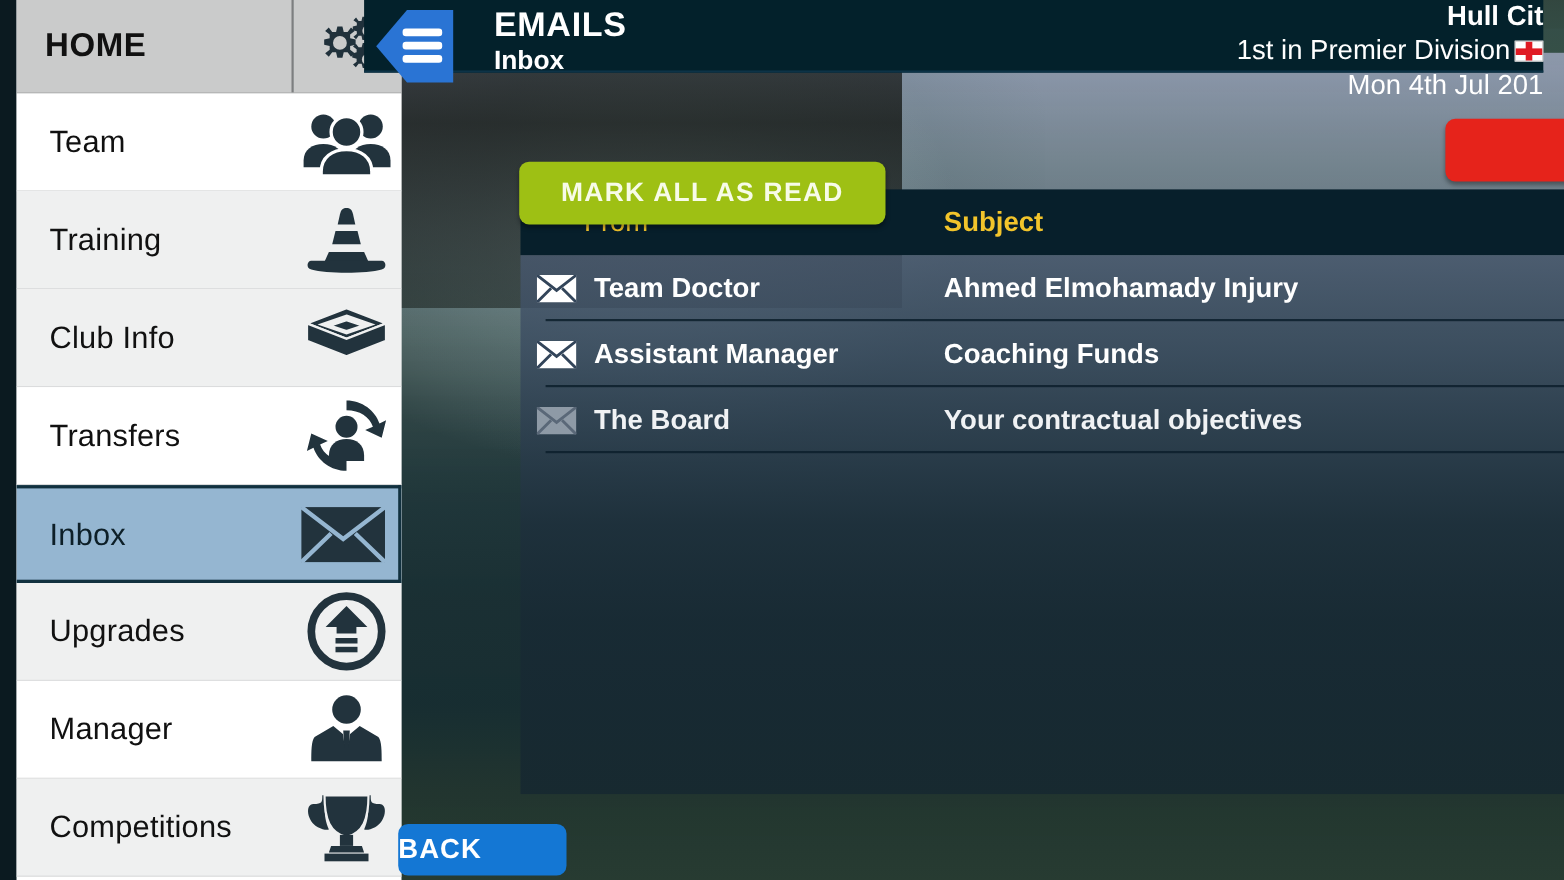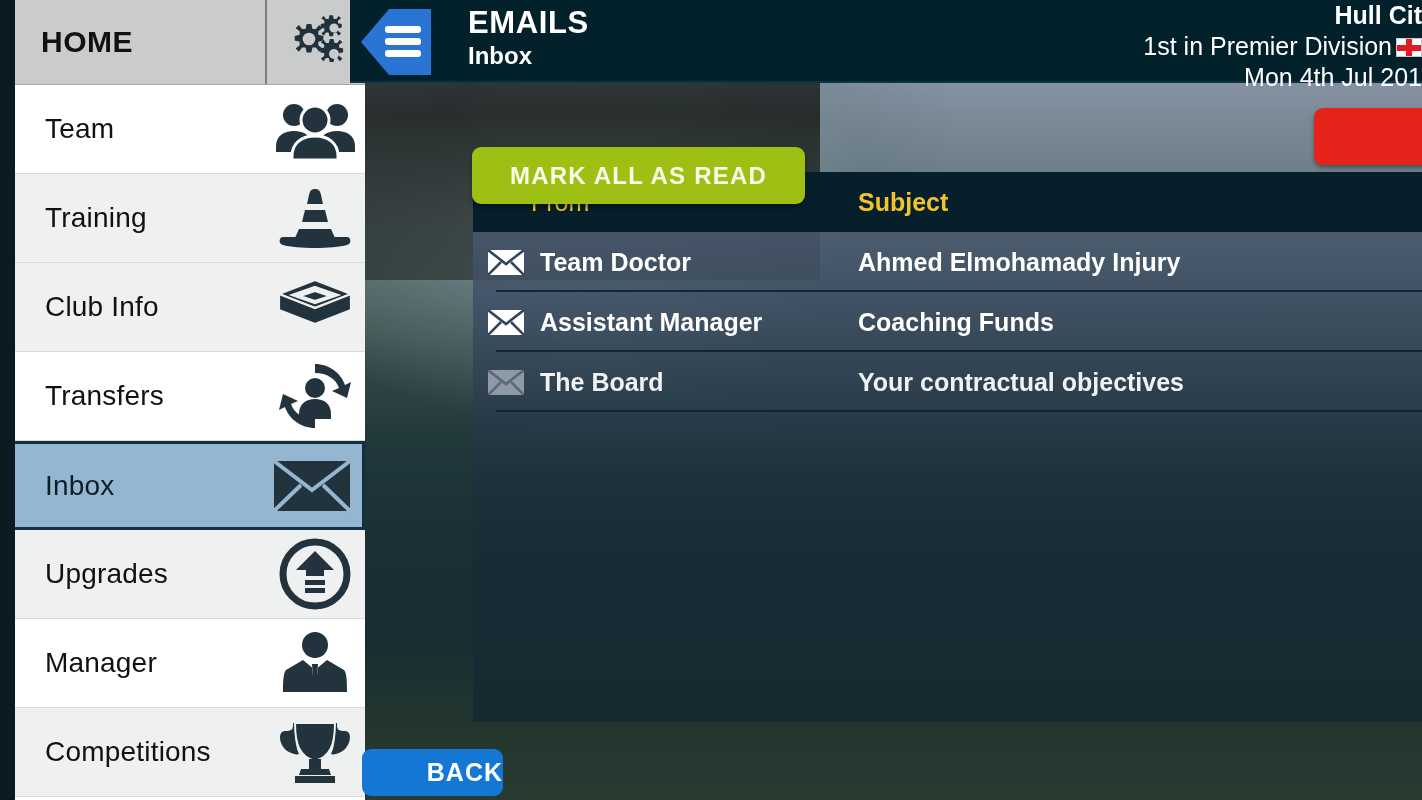--- a/index.html
+++ b/index.html
@@ -109,21 +109,21 @@
     flex:1; padding-left:26px; font-size:30px; font-weight:bold;
     color:#111; letter-spacing:0.5px;
   }
   #side-header .iconbox {
     width:100px; height:100%; display:flex; align-items:center; justify-content:center;
     border-left:2px solid #7d7f80;
   }
 
   
   #topbar {
-    position:absolute; left:350px; top:0; width:1072px; height:83px;
+    position:absolute; left:331px; top:0; width:1072px; height:66px;
     background:#03212b; z-index:25;
     border-bottom:2px solid #0d3347;
   }
   #menu-btn {
     position:absolute; left:9px; top:7px; width:73px; height:70px;
     cursor:pointer;
   }
   #title-block {
     position:absolute; left:118px; top:4px;
   }
@@ -167,23 +167,23 @@
   }
   #red-btn {
     position:absolute; left:1314px; top:108px; width:160px; height:57px;
     background:#e6231b; border-radius:9px; z-index:22;
     box-shadow:0 3px 4px rgba(0,0,0,0.35);
     display:flex; align-items:center; justify-content:center;
     cursor:pointer; overflow:hidden;
   }
   #red-btn span { color:#ffffff; font-size:24px; font-weight:bold; letter-spacing:1.2px; }
   #back-btn {
-    position:absolute; left:362px; top:749px; width:141px; height:47px;
+    position:absolute; left:362px; top:749px; width:153px; height:47px;
     background:#1477d4; border-radius:9px; z-index:30;
-    display:flex; align-items:center; justify-content:flex-end;
+    display:flex; align-items:center; justify-content:flex-start;
     cursor:pointer;
   }
   #back-btn span { color:#ffffff; font-size:25px; font-weight:bold; letter-spacing:1px; }
 
   
   #email-panel {
     position:absolute; left:473px; top:172px; width:1000px; height:550px;
     z-index:21; overflow:hidden;
   }
   #email-head {

